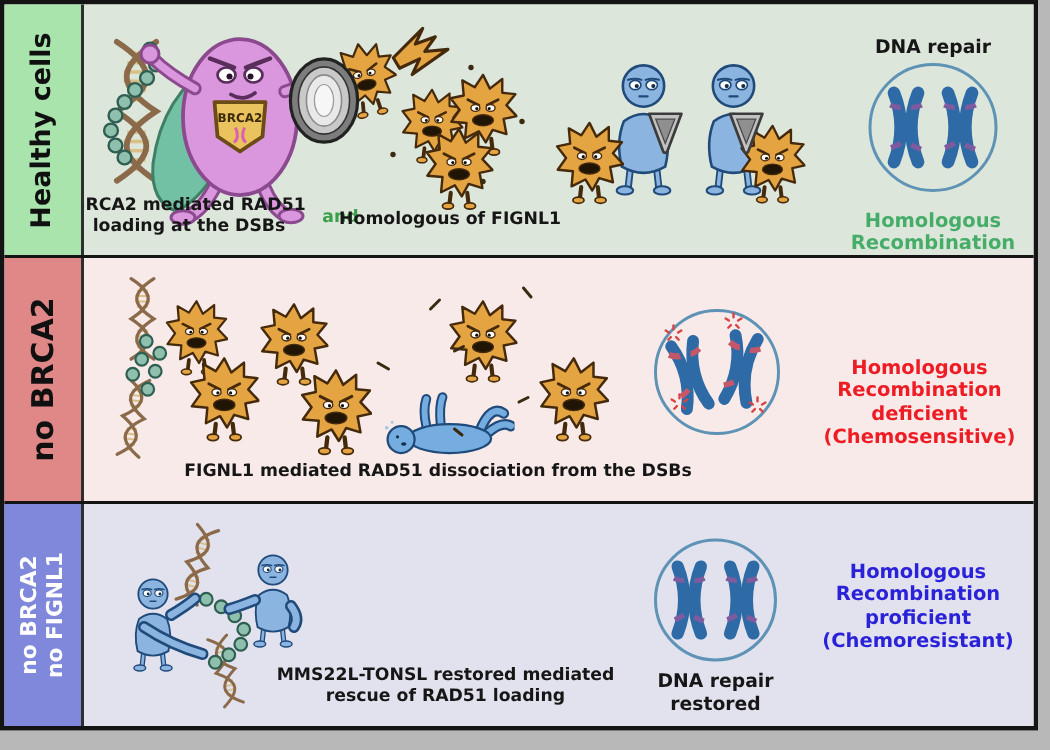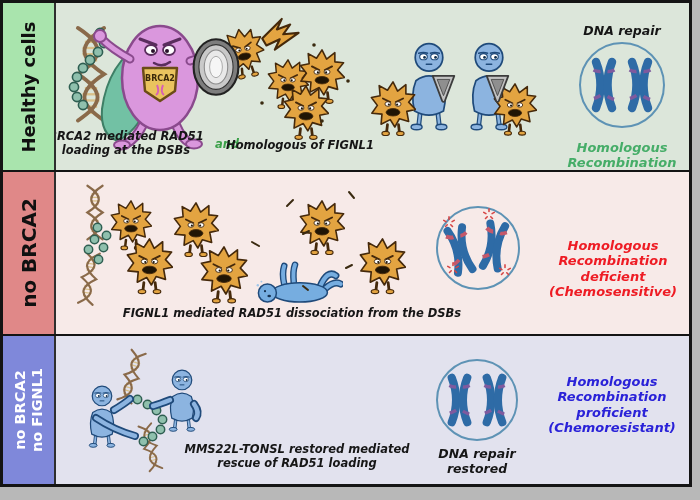--- a/index.html
+++ b/index.html
@@ -4,21 +4,21 @@
 <style>
   html,body{margin:0;padding:0;}
   body{width:700px;height:500px;background:#b8b8b8;font-family:"DejaVu Sans",sans-serif;overflow:hidden;position:relative;}
   .diagram{position:absolute;left:0;top:0;width:692px;height:487px;border:3px solid #141414;box-sizing:border-box;background:#fff;}
   .row{display:flex;width:100%;}
   .sep{height:2px;background:#141414;width:100%;}
   .sidebar{width:53px;flex:none;position:relative;border-right:2px solid #2e2e2e;box-sizing:border-box;}
   .sidebar-label{position:absolute;left:50%;top:50%;transform:translate(-50%,-50%) rotate(-90deg);font-weight:bold;white-space:pre;text-align:center;line-height:1.15;color:#101010;}
   .content{position:relative;flex:1;overflow:hidden;}
   .scene{position:absolute;left:0;top:0;width:100%;height:100%;}
-  .cap,.status,.repair{position:absolute;transform:translateX(-50%);text-align:center;white-space:pre;font-weight:bold;line-height:1.22;color:#161616;font-style:italic;}
+  .cap,.status,.repair{position:absolute;transform:translateX(-50%);text-align:center;white-space:pre;font-weight:bold;line-height:1.22;color:#161616;}
   .cap{font-size:11.5px;}
   .repair{font-size:12.5px;}
   .status{font-size:13px;line-height:1.18;margin-top:16px;}
   .row-healthy{height:167px;}      .row-healthy .content{background:#dce6da;} .row-healthy .sidebar{background:#a9e4ad;}
   .row-nobrca2{height:162px;}      .row-nobrca2 .content{background:#f7eae8;} .row-nobrca2 .sidebar{background:#e08888;}
   .row-rescue{height:148px;}       .row-rescue .content{background:#e2e2ee;}  .row-rescue .sidebar{background:#7f88da;}
   .row-healthy .sidebar-label{font-size:18px;}
   .row-nobrca2 .sidebar-label{font-size:20px;}
   .row-rescue .sidebar-label{font-size:14.5px;color:#ffffff;}
   .green{color:#3aa048;}

